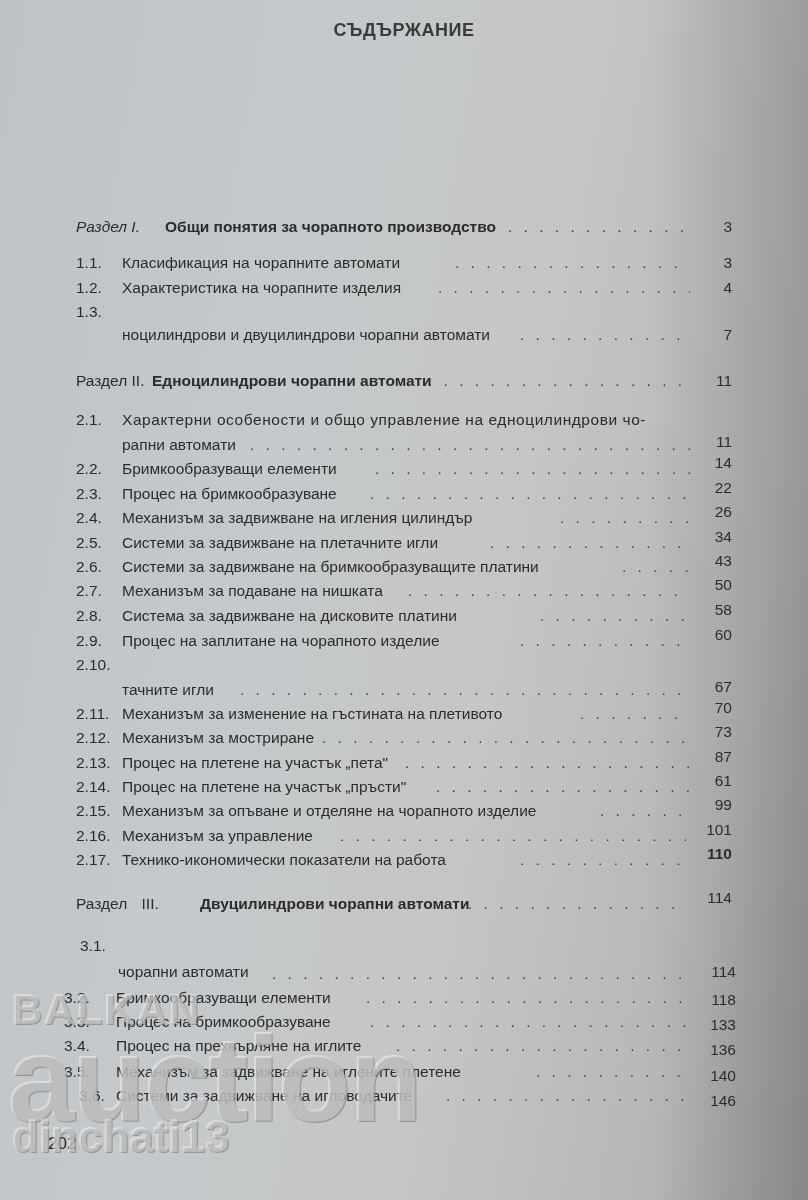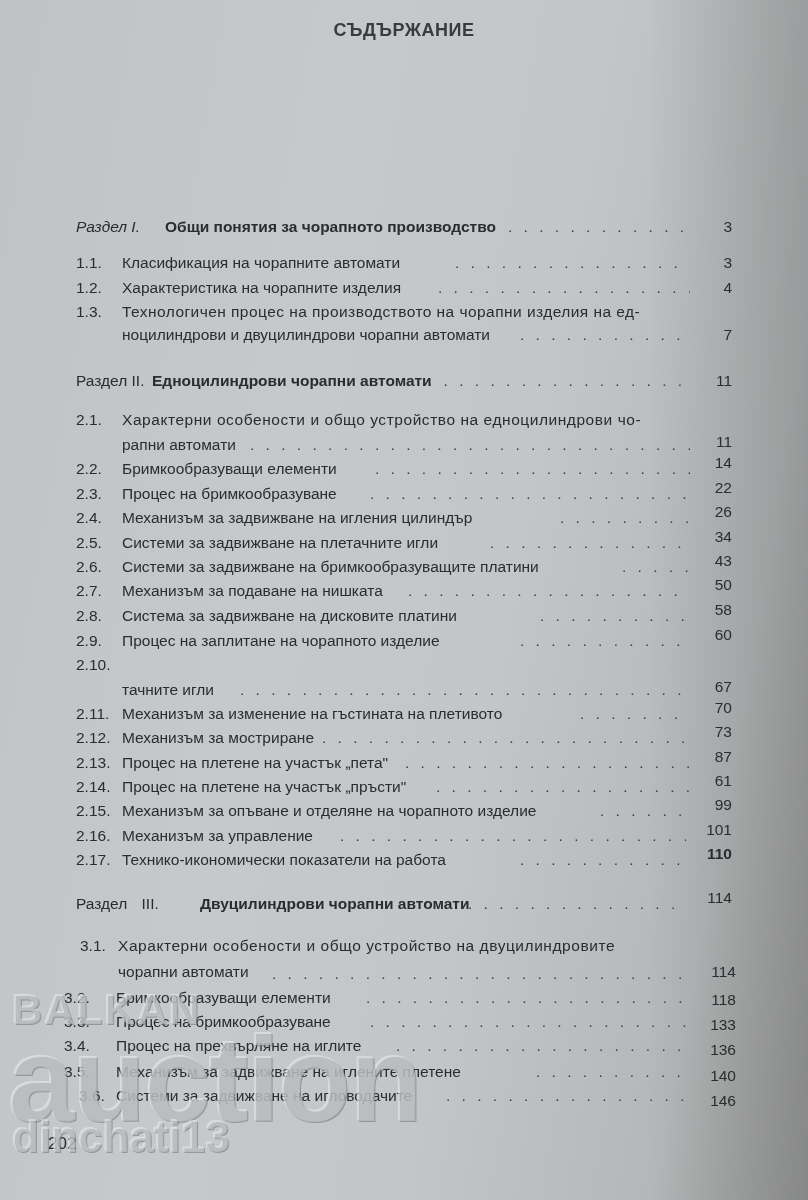--- a/index.html
+++ b/index.html
@@ -56,36 +56,35 @@
 
 <div class="entry" style="top:279px;">
   <span class="num">1.2.</span>
   <span class="text">Характеристика на чорапните изделия</span>
   <span class="dots" style="left:438px;width:252px;">. . . . . . . . . . . . . . . . . . . . . . . . . .</span>
   <span class="page">4</span>
 </div>
 
 <div class="entry" style="top:303px;height:50px;">
   <span class="num">1.3.</span>
-  <span class="text" style="letter-spacing:0.45px;">Технологичен процес на производството на чорапни изделия на ед-</span>
   <span class="line2" style="top:23px;">ноцилиндрови и двуцилиндрови чорапни автомати</span>
   <span class="dots" style="top:23px;left:520px;width:170px;">. . . . . . . . . . . . . . . . .</span>
   <span class="page" style="top:23px;">7</span>
 </div>
 
 <div class="entry section" style="top:372px;">
   <span class="num" style="font-style:normal;">Раздел II.</span>
   <span class="text" style="left:152px;">Едноцилиндрови чорапни автомати</span>
   <span class="dots" style="left:428px;width:262px;">. . . . . . . . . . . . . . . . . . . . . . . . . .</span>
   <span class="page">11</span>
 </div>
 
 <div class="entry" style="top:411px;height:50px;">
   <span class="num">2.1.</span>
-  <span class="text" style="letter-spacing:0.55px;">Характерни особености и общо устройство на едноцилиндрови чо-</span>
+  <span class="text" style="letter-spacing:0.55px;">Характерни особености и общо управление на едноцилиндрови чо-</span>
   <span class="line2" style="top:25px;">рапни автомати</span>
   <span class="dots" style="top:25px;left:250px;width:440px;">. . . . . . . . . . . . . . . . . . . . . . . . . . . . . . . . . . . . . . . . . . . .</span>
   <span class="page" style="top:22px;">11</span>
 </div>
 
 <div class="entry" style="top:460px;">
   <span class="num">2.2.</span>
   <span class="text">Бримкообразуващи елементи</span>
   <span class="dots" style="left:375px;width:315px;">. . . . . . . . . . . . . . . . . . . . . . . . . . . . . . . .</span>
   <span class="page" style="top:-6px;">14</span>
@@ -198,21 +197,20 @@
 
 <div class="entry section" style="top:895px;">
   <span class="num" style="font-style:normal;word-spacing:10px;">Раздел III.</span>
   <span class="text" style="left:200px;">Двуцилиндрови чорапни автомати</span>
   <span class="dots" style="left:468px;width:218px;">. . . . . . . . . . . . . . . . . . . . . .</span>
   <span class="page" style="top:-6px;">114</span>
 </div>
 
 <div class="entry" style="top:937px;height:50px;">
   <span class="num" style="left:80px;">3.1.</span>
-  <span class="text" style="left:118px;letter-spacing:0.55px;">Характерни особености и общо устройство на двуцилиндровите</span>
   <span class="line2" style="top:26px;left:118px;">чорапни автомати</span>
   <span class="dots" style="top:28px;left:272px;width:420px;">. . . . . . . . . . . . . . . . . . . . . . . . . . . . . . . . . . . . . . . . . . .</span>
   <span class="page" style="top:26px;right:72px;">114</span>
 </div>
 
 <div class="entry" style="top:989px;">
   <span class="num" style="left:64px;">3.2.</span>
   <span class="text" style="left:116px;">Бримкообразуващи елементи</span>
   <span class="dots" style="left:366px;width:326px;">. . . . . . . . . . . . . . . . . . . . . . . . . . . . . . . . .</span>
   <span class="page" style="top:2px;right:72px;">118</span>

